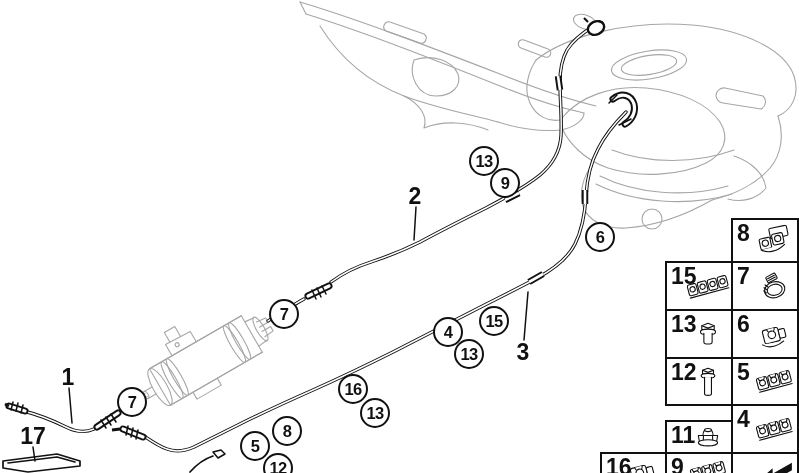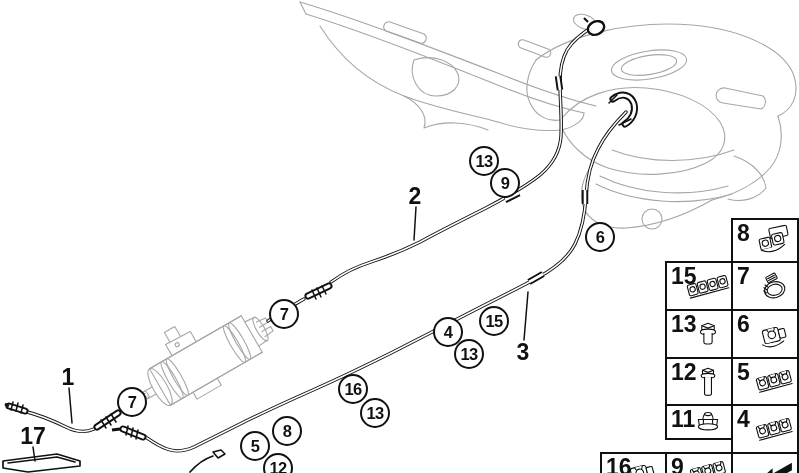--- a/index.html
+++ b/index.html
@@ -332,21 +332,21 @@
         <svg class="cell-icon" viewBox="0 0 64 48">
           <use href="#ic-flange-bolt-long"></use>
         </svg>
       </div>
       <div class="cell" style="left: 731px; top: 357px; width: 68px; height: 49px;">
         <span class="num">5</span>
         <svg class="cell-icon" viewBox="0 0 64 48">
           <use href="#ic-clip-rail-3"></use>
         </svg>
       </div>
-      <div class="cell" style="left: 665px; top: 404px; width: 68px; height: 36px;">
+      <div class="cell" style="left: 665px; top: 420px; width: 68px; height: 36px;">
         <span class="num">11</span>
         <svg class="cell-icon" viewBox="0 0 64 48">
           <use href="#ic-cap-nut"></use>
         </svg>
       </div>
       <div class="cell" style="left: 731px; top: 404px; width: 68px; height: 50px;">
         <span class="num">4</span>
         <svg class="cell-icon" viewBox="0 0 64 48">
           <use href="#ic-clip-rail-3"></use>
         </svg>

